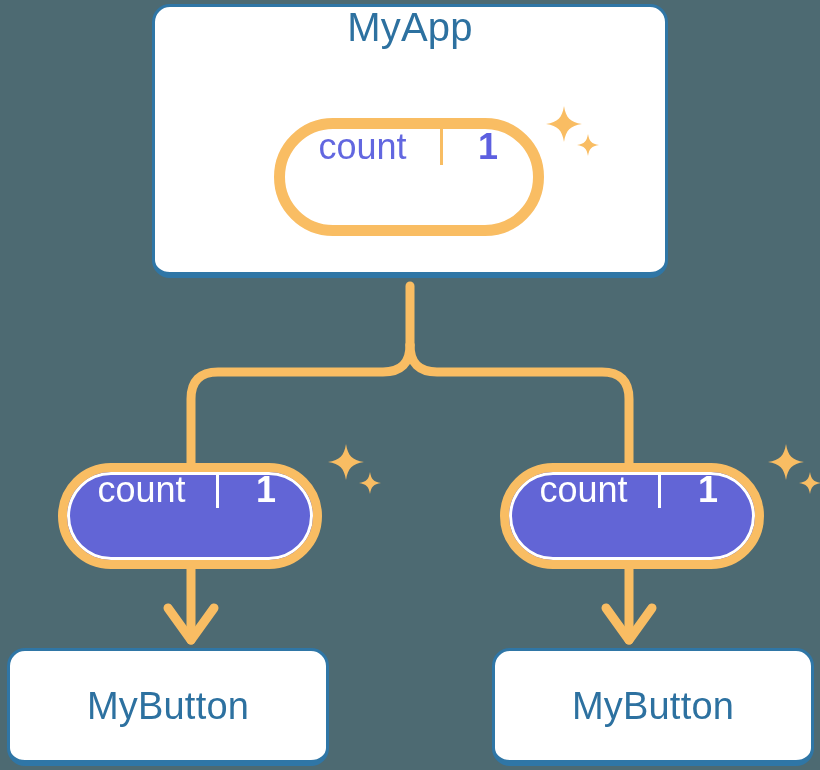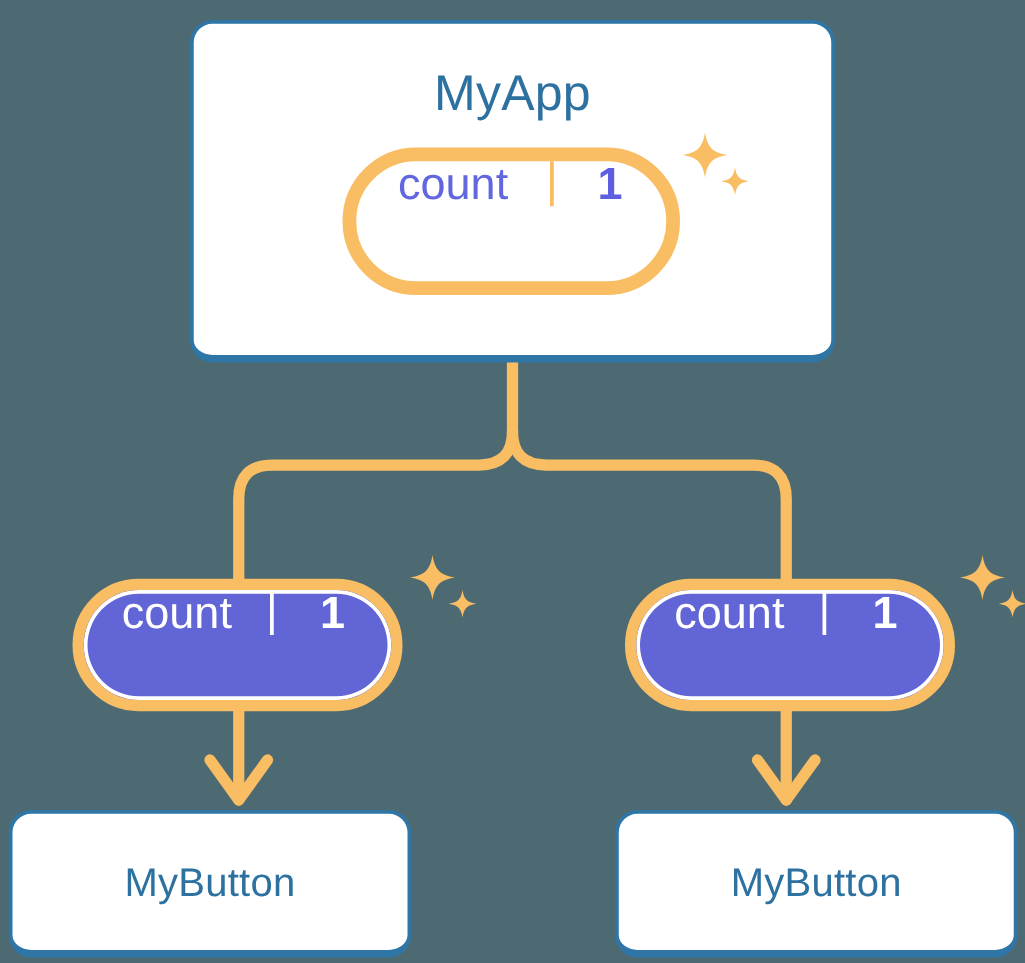--- a/index.html
+++ b/index.html
@@ -42,35 +42,34 @@
     color: #2d71a0;
     font-size: 38px;
     font-weight: 400;
     letter-spacing: 0.2px;
     line-height: 1;
     white-space: nowrap;
   }
 
   #card-myapp {
     left: 152px;
-    top: 16px;
+    top: 4px;
     width: 516px;
     height: 274px;
-    padding-top: 36px;
   }
   #card-myapp .card-title { font-size: 40px; }
 
   .card-leaf {
     width: 322px;
     height: 118px;
     justify-content: center;
   }
   #card-mybutton-left  { left: 7px;   top: 648px; }
   #card-mybutton-right { left: 492px; top: 648px; }
-  .card-leaf .card-title { font-size: 32px; }
+  .card-leaf .card-title { font-size: 38px; }
 
   
   .pill-wrap {
     position: absolute;
   }
   .pill {
     position: relative;
     box-sizing: border-box;
     border-radius: 999px;
     display: flex;

